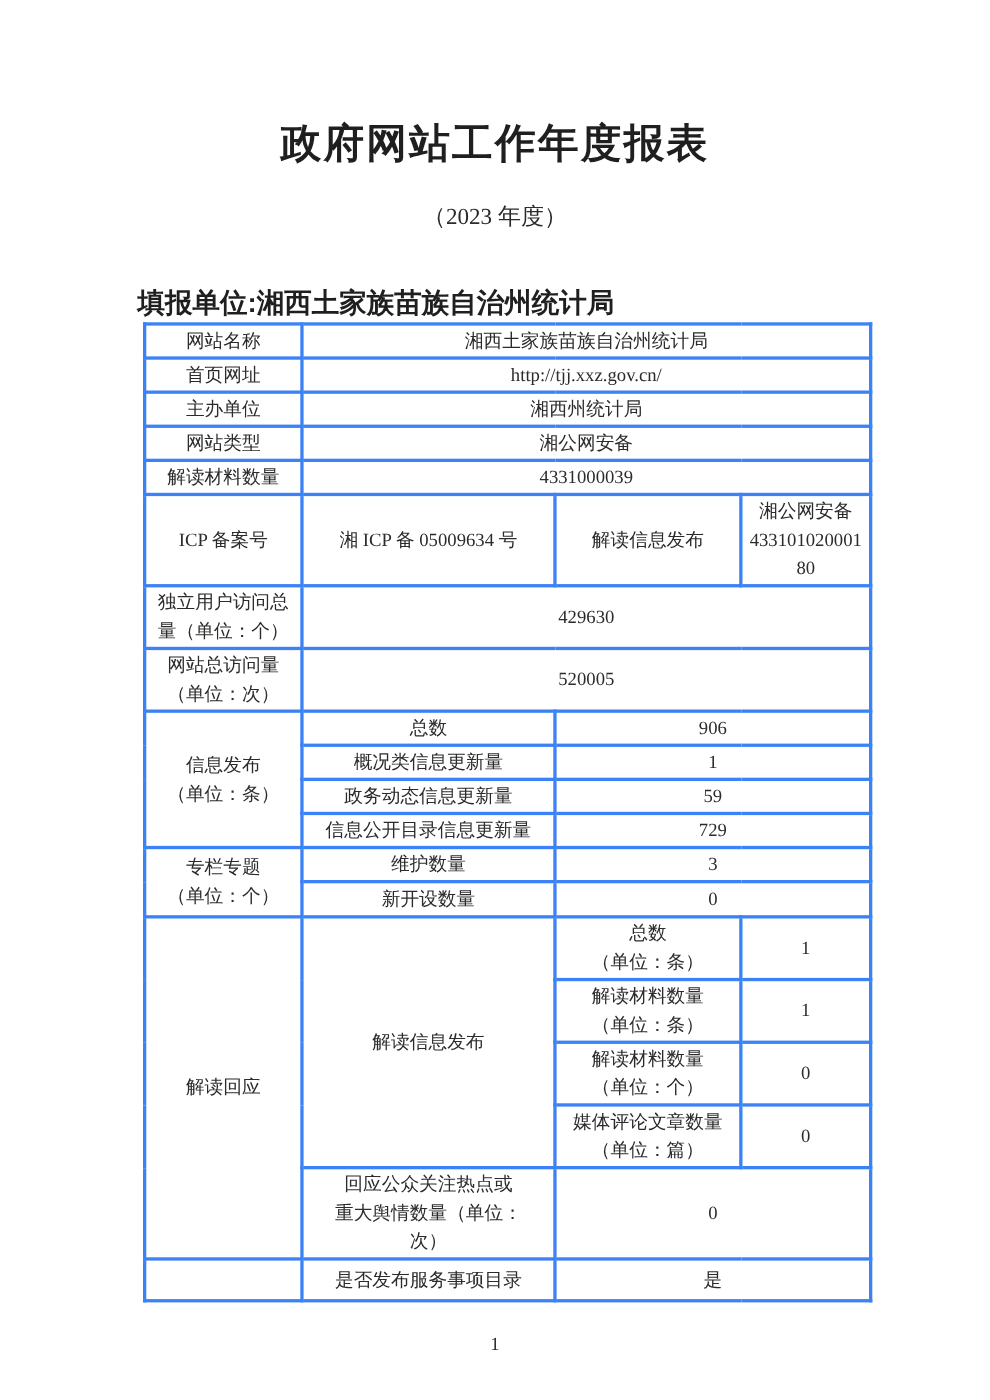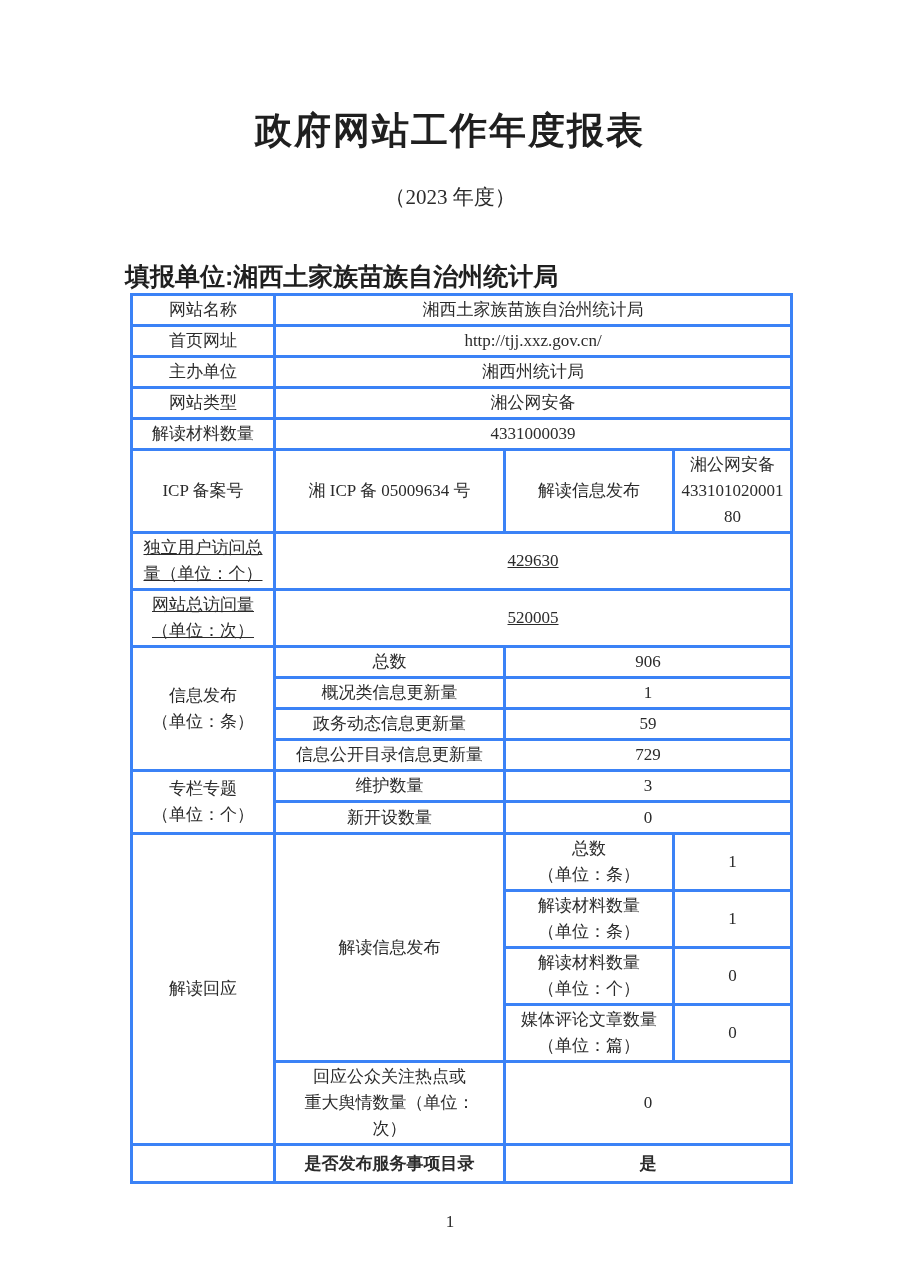--- a/index.html
+++ b/index.html
@@ -62,24 +62,24 @@
   }
   col.cA { width: 143px; }
   col.cB { width: 230px; }
   col.cC { width: 169px; }
   col.cD { width: 118px; }
 
   tr.h31 { height: 31px; }
   tr.h30 { height: 30px; }
   tr.h32 { height: 32px; }
   tr.h82 { height: 82px; }
-  tr.h55 { height: 55px; text-decoration: underline; }
+  tr.h55 { height: 55px; }
   tr.h52 { height: 52px; }
   tr.h80 { height: 80px; }
-  tr.h38 { height: 38px; font-weight: bold; }
+  tr.h38 { height: 38px; }
 
   td.break-digits { word-break: break-all; line-height: 27px; }
 
   .page-number {
     margin-top: 28px;
     text-align: center;
     font-size: 17px;
     color: #2b2b2b;
   }
 </style>

